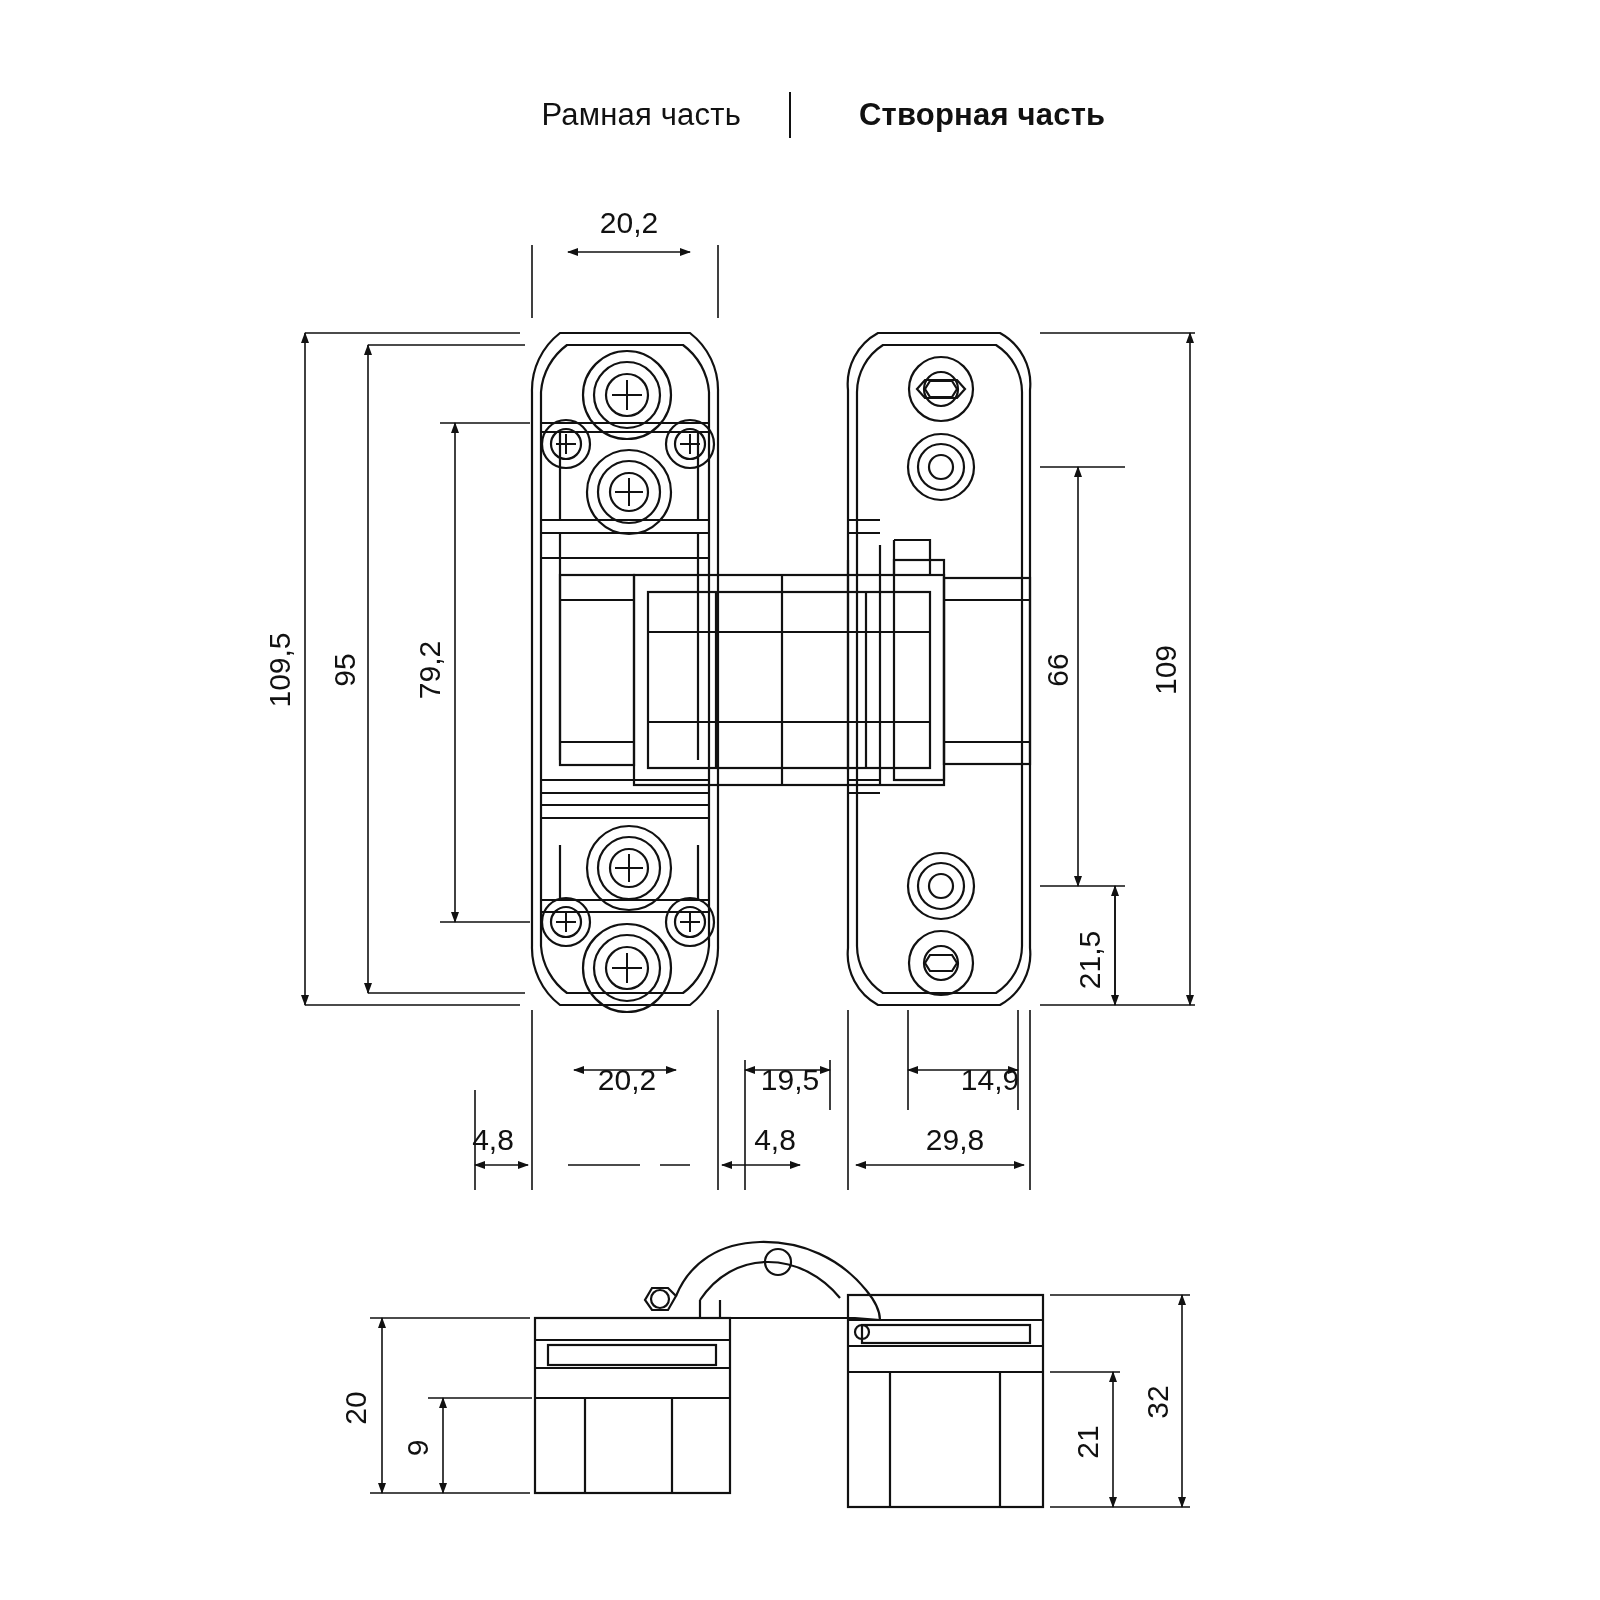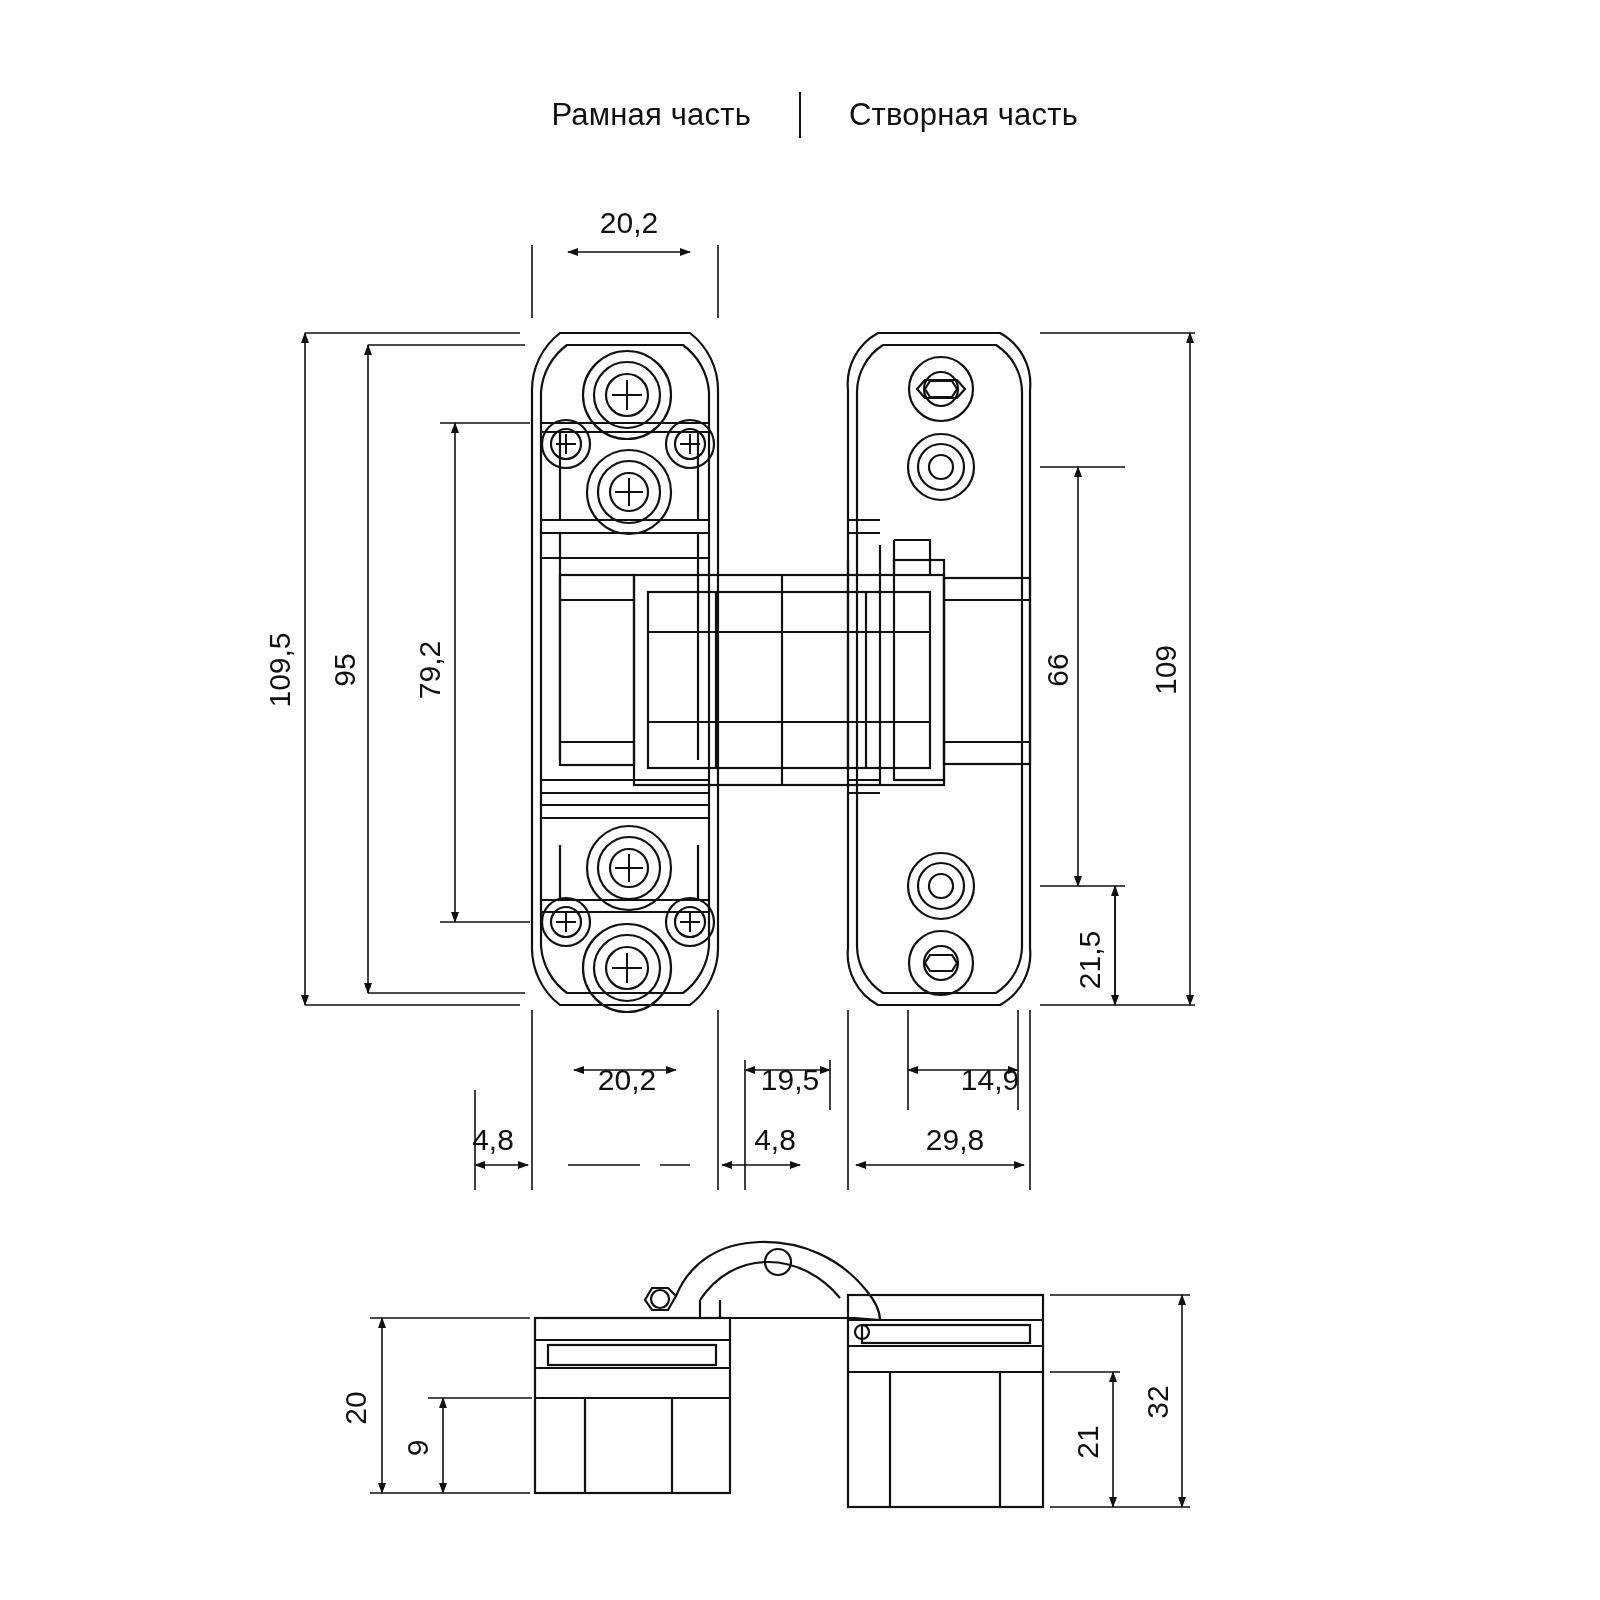--- a/index.html
+++ b/index.html
@@ -1,21 +1,21 @@
 <!DOCTYPE html>
 <html><head>
 <meta charset="utf-8">
 <style>
   html,body{margin:0;padding:0;background:#ffffff;}
   body{width:1600px;height:1600px;position:relative;font-family:"Liberation Sans",sans-serif;color:#1a1a1a;overflow:hidden;}
   .stage{position:absolute;left:0;top:0;width:1600px;height:1600px;}
   .hdr{position:absolute;top:92px;left:0;width:1600px;display:flex;justify-content:center;align-items:center;gap:0;}
   .hdr-label{font-size:31px;letter-spacing:0.2px;color:#111;}
   .hdr-left{width:300px;text-align:right;padding-right:48px;}
-  .hdr-right{width:300px;text-align:left;padding-left:48px;}
+  .hdr-right{width:300px;text-align:left;padding-left:68px;font-weight:bold;}
   .hdr-div{width:2px;height:46px;background:#111;}
   svg{position:absolute;left:0;top:0;}
   text{font-family:"Liberation Sans",sans-serif;fill:#111;}
   .dim{font-size:30px;}
   .vdim{font-size:30px;}
 </style>
 </head>
 <body>
 
 <div class="stage">

